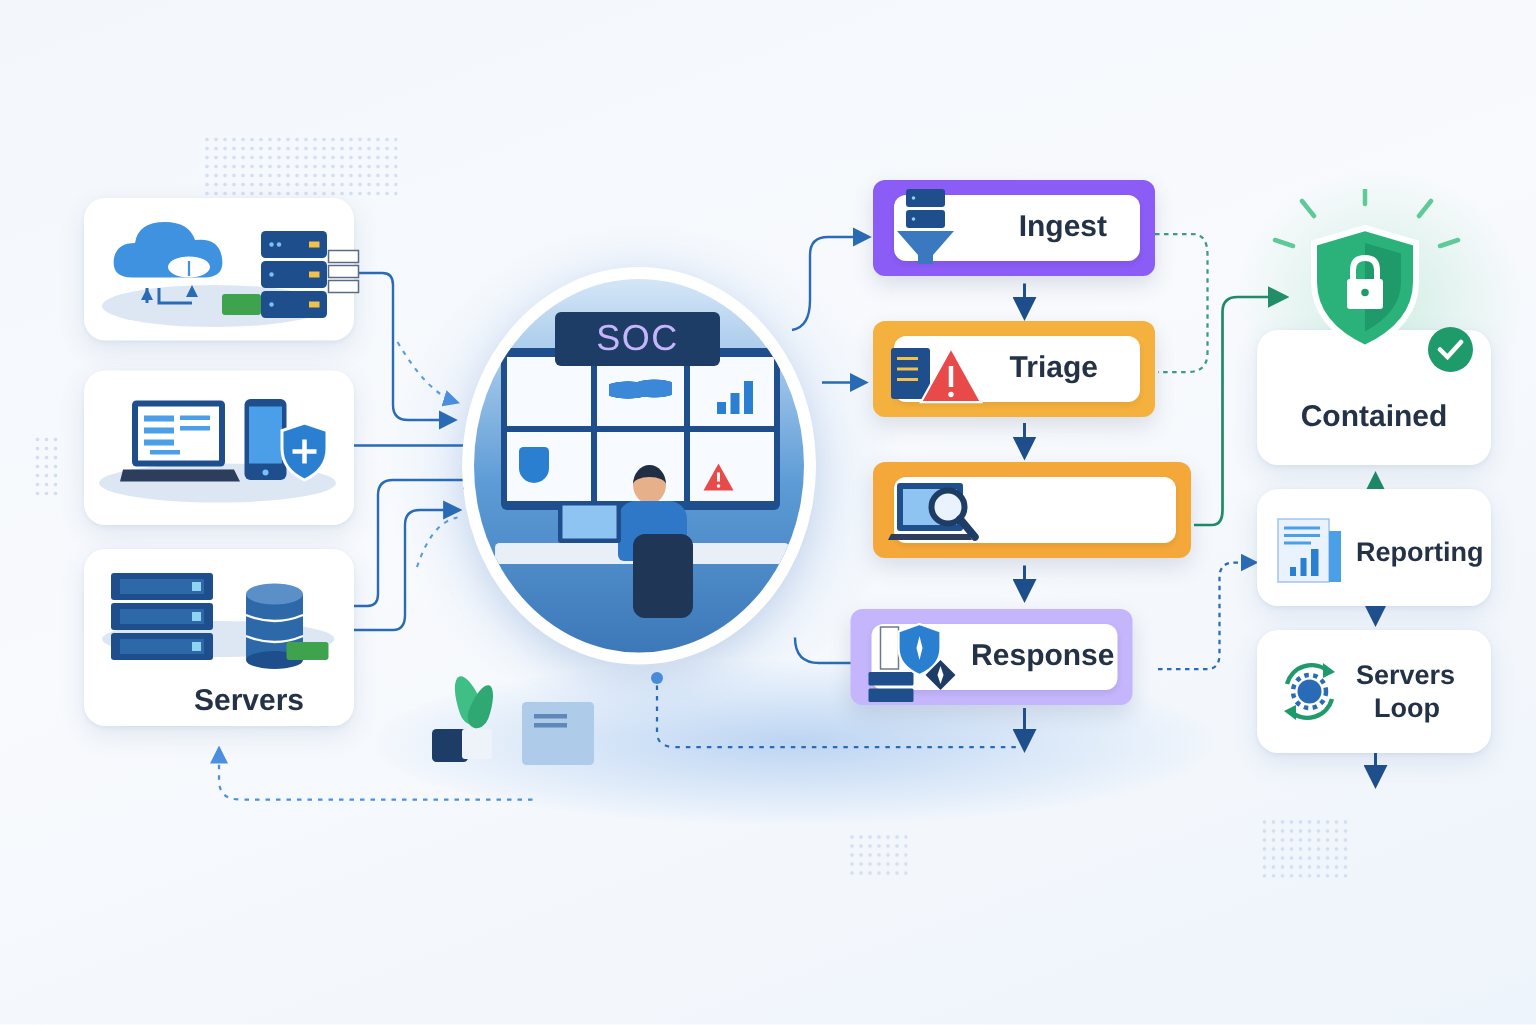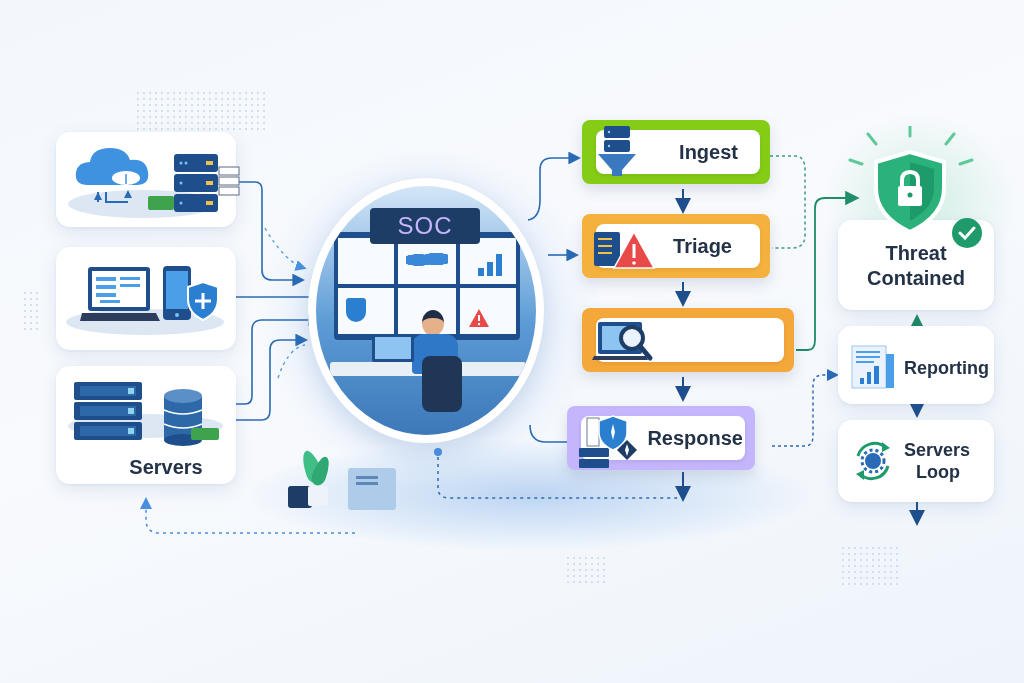--- a/index.html
+++ b/index.html
@@ -253,21 +253,21 @@
   <div class="abs" style="left:12px;top:2px;width:16px;height:34px;background:#3fbf86;border-radius:50% 50% 50% 50%/70% 70% 30% 30%;transform:rotate(-20deg);"></div>
   <div class="abs" style="left:22px;top:8px;width:14px;height:30px;background:#2fa874;border-radius:50%/70% 70% 30% 30%;transform:rotate(20deg);"></div>
   <div class="abs" style="left:-4px;top:38px;width:24px;height:22px;background:#1e3d66;border-radius:3px;"></div>
   <div class="abs" style="left:16px;top:38px;width:20px;height:20px;background:#eef3fa;border-radius:2px;"></div>
 </div>
 <div class="abs" style="left:348px;top:468px;width:48px;height:42px;background:#aecbea;border-radius:3px;">
   <div class="abs" style="left:8px;top:8px;width:22px;height:3px;background:#5d88b8;"></div>
   <div class="abs" style="left:8px;top:14px;width:22px;height:3px;background:#5d88b8;"></div>
 </div>
 
-<div class="step" style="left:582px;top:120px;background:#84cc16;">
+<div class="step" style="left:582px;top:120px;background:#8b5cf6;">
   <div class="inner"></div>
   <svg class="icon" viewBox="0 0 70 56">
     <rect x="14" y="2" width="26" height="12" rx="2" fill="#1e4f8c"></rect>
     <rect x="14" y="16" width="26" height="12" rx="2" fill="#1e4f8c"></rect>
     <circle cx="19" cy="8" r="1.2" fill="#8ed3f0"></circle>
       <circle cx="19" cy="22" r="1.2" fill="#8ed3f0"></circle>
     <path d="M8,30 L46,30 L32,46 L32,52 L22,52 L22,46 Z" fill="#3a78c0"></path>
   </svg>
   <span class="label" style="right:32px;">Ingest</span>
 </div>
@@ -307,21 +307,20 @@
     <path d="M38,10 L40,18 L38,26 L36,18 Z" fill="#fff"></path>
     <path d="M52,26 L62,36 L52,46 L42,36 Z" fill="#1e3d66"></path>
     <path d="M52,30 L54,36 L52,42 L50,36 Z" fill="#fff"></path>
   </svg>
   <span class="label" style="right:12px;">Response</span>
 </div>
 
 <div class="abs" style="left:820px;top:110px;width:200px;height:180px;border-radius:50%;background:radial-gradient(ellipse at center,rgba(80,200,140,0.22),transparent 68%);"></div>
 
 <div class="card right-card" style="left:838px;top:220px;width:156px;height:90px;">
-  <span class="label" style="left:0;width:100%;text-align:center;top:22px;font-size:20px;">Threat</span>
   <span class="label" style="left:0;width:100%;text-align:center;top:47px;font-size:20px;">Contained</span>
 </div>
 <svg class="abs" style="left:872px;top:150px;" width="76" height="84" viewBox="0 0 76 84">
   <path d="M38,2 L72,12 L72,38 Q72,66 38,82 Q4,66 4,38 L4,12 Z" fill="#2bb27a" stroke="#fff" stroke-width="4"></path>
   <path d="M38,12 L62,19 L62,38 Q62,58 38,71 Z" fill="#1f9a6a"></path>
   <rect x="26" y="36" width="24" height="20" rx="2" fill="#fff"></rect>
   <path d="M30,36 L30,30 Q30,22 38,22 Q46,22 46,30 L46,36" stroke="#fff" stroke-width="4" fill="none"></path>
   <circle cx="38" cy="45" r="2.5" fill="#1f9a6a"></circle>
 </svg>
 <div class="abs" style="left:952px;top:218px;width:30px;height:30px;border-radius:50%;background:#1f9a6a;display:flex;align-items:center;justify-content:center;">

